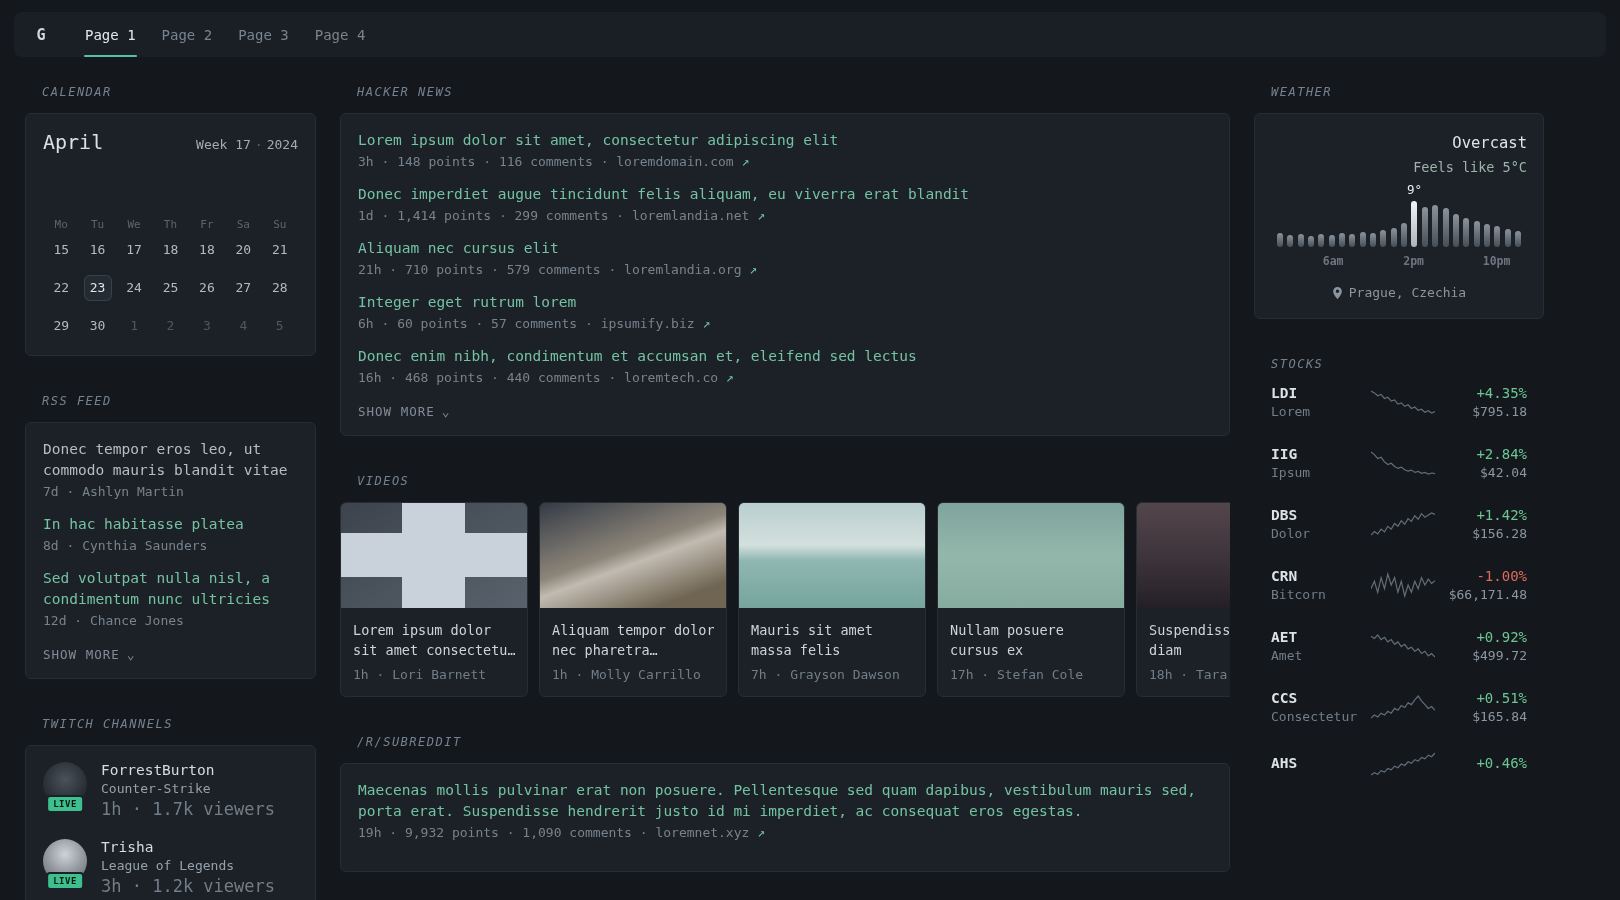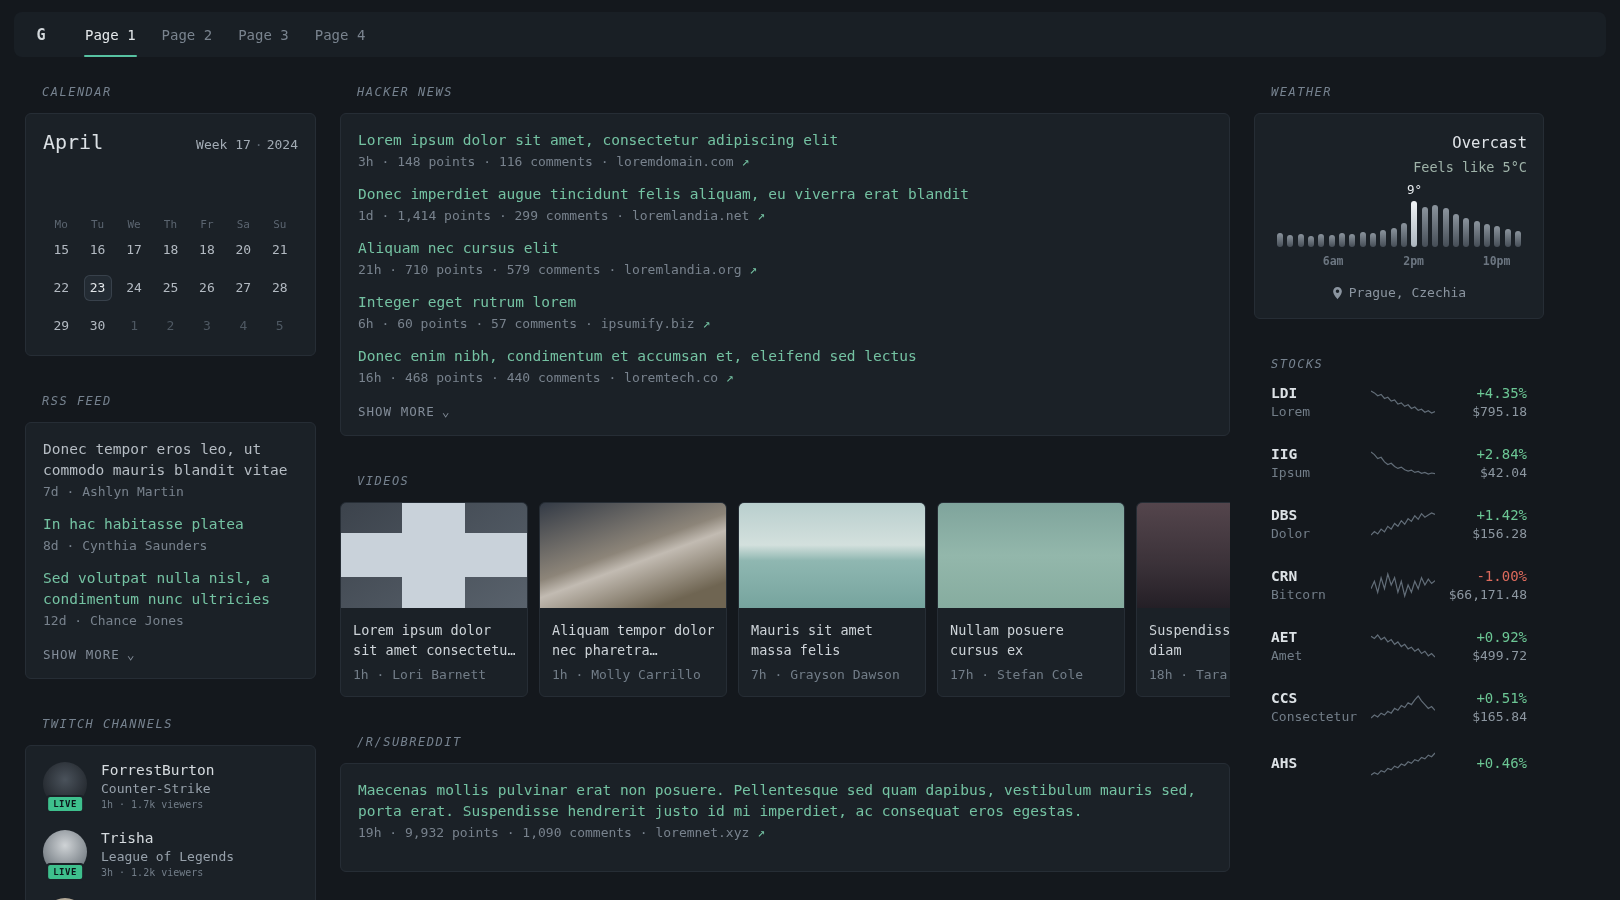--- a/index.html
+++ b/index.html
@@ -108,21 +108,21 @@
   .avatar.av2 { background: radial-gradient(circle at 50% 35%, #cfd3d6, #6f777e 80%); }
   .avatar.av3 { background: radial-gradient(circle at 50% 35%, #d9cdb8, #8a8274 80%); }
   .live-badge {
     position: absolute; left: 50%; transform: translateX(-50%); bottom: -7px;
     background: #3ec08d; color: #0c1519;
     font-size: 9px; font-weight: bold; letter-spacing: .5px;
     padding: 2px 5px; border-radius: 4px; border: 2px solid #1b2127;
   }
   .tw-name { font-size: 14.5px; color: #d6dbdf; }
   .tw-game { font-size: 13px; color: #97a1ab; margin-top: 3px; }
-  .tw-meta { font-size: 10px; color: #727d88; margin-top: 3px; }
+  .tw-meta { font-size: 17px; color: #727d88; margin-top: 3px; text-align: right; }
 
   
   .video-row { display: flex; gap: 11px; overflow: hidden; }
   .video-card {
     width: 188px; flex: none;
     background: #1b2127; border: 1px solid #262d35; border-radius: 6px;
     overflow: hidden; cursor: pointer;
   }
   .thumb { height: 105px; width: 100%; }
   .thumb.t1 {

